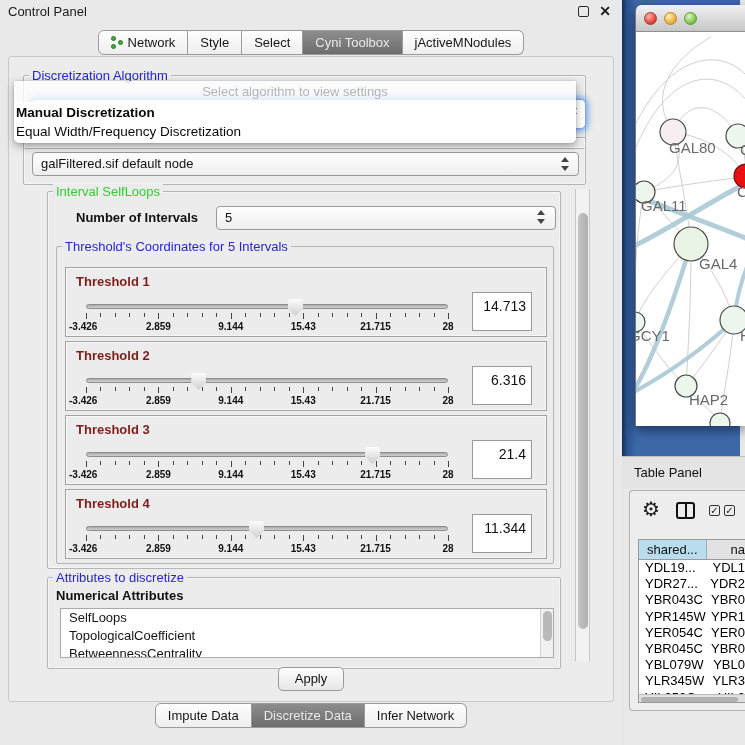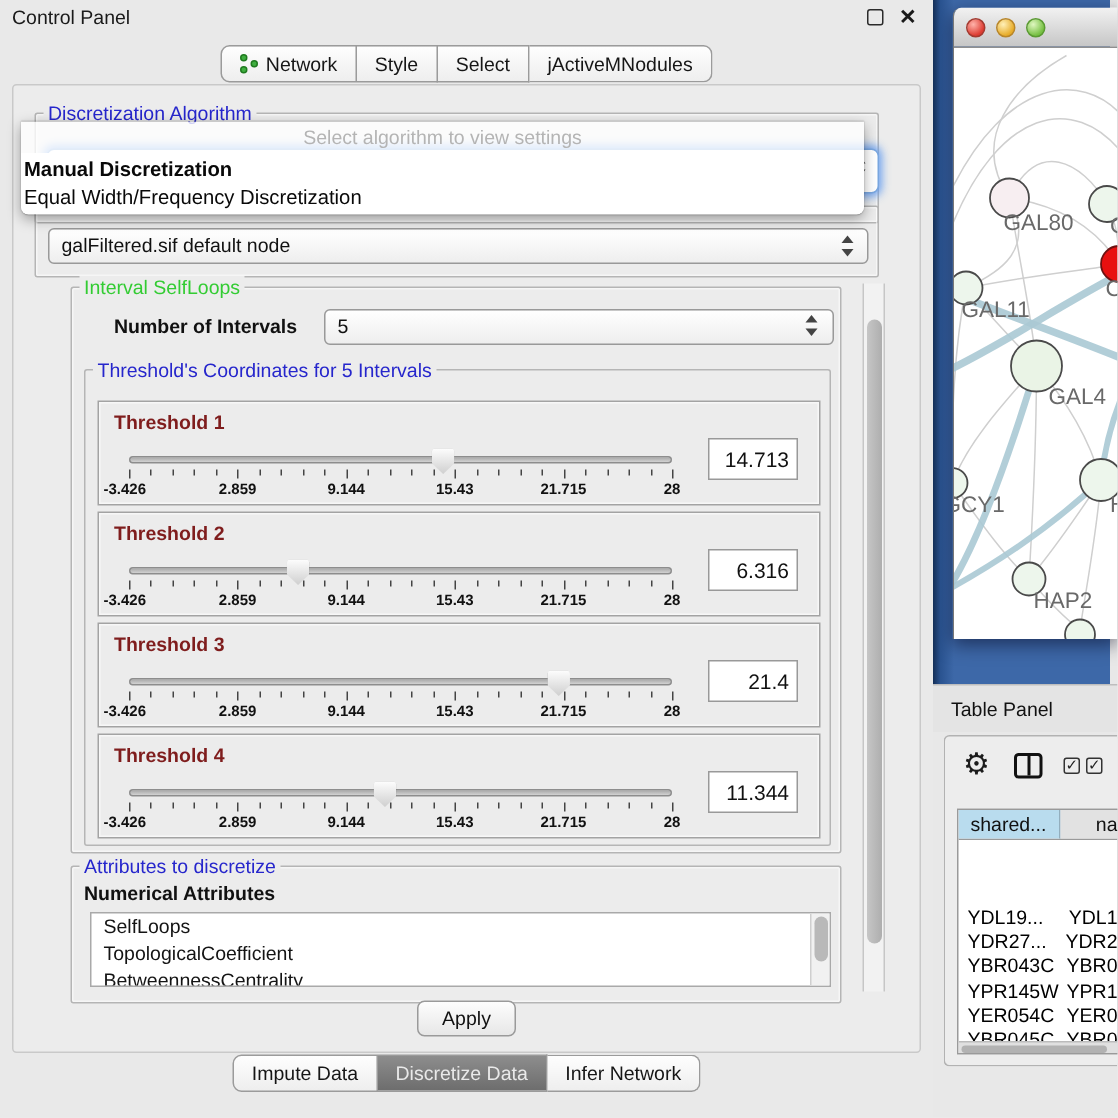--- a/index.html
+++ b/index.html
@@ -58,21 +58,21 @@
   .thr-label { position:absolute; left:10px; top:6px; font-size:13px; font-weight:bold; color:#7f1d1d; }
   .slider { position:absolute; left:20px; top:32px; width:362px; height:34px; }
   .track { position:absolute; left:0; top:4px; width:100%; height:5px; background:linear-gradient(#a9a9a9,#d2d2d2); border:1px solid #8d8d8d; border-radius:3px; }
   .thumb { position:absolute; top:-1px; width:15px; height:17px; background:linear-gradient(#fdfdfd,#cfcfcf); clip-path:polygon(8% 0,92% 0,100% 12%,100% 58%,50% 100%,0 58%,0 12%); filter:drop-shadow(0 0 1px #777); }
   .ticks { position:absolute; left:0; top:13px; width:100%; height:7px; }
   .tick { position:absolute; top:0; width:1px; height:4px; background:#444; }
   .tick.major { height:6px; }
   .tlabels { position:absolute; left:0; top:21px; width:100%; height:12px; }
   .tick-label { position:absolute; transform:translateX(-50%); font-size:10px; font-weight:bold; color:#111; white-space:nowrap; }
   .tick-label:first-child { transform:translateX(-60%); }
-  .val-box { position:absolute; right:14px; top:24px; width:60px; height:28px; background:#fff; border:1px solid #999; font-size:14px; color:#111; text-align:right; line-height:26px; padding-right:5px; }
+  .val-box { position:absolute; right:14px; top:24px; width:60px; height:39px; background:#fff; border:1px solid #999; font-size:14px; color:#111; text-align:right; line-height:26px; padding-right:5px; }
 
   .g-attr { left:38px; top:520px; width:514px; height:92px; }
   .attr-title { position:absolute; left:8px; top:10px; font-size:13px; font-weight:bold; color:#111; }
   .attr-list { position:absolute; left:12px; top:30px; width:494px; height:50px; background:#fff; border:1px solid #a9a9a9; overflow:hidden; }
   .attr-item { font-size:13px; color:#141414; line-height:18px; padding-left:8px; }
   .attr-scroll { position:absolute; right:0; top:0; width:13px; height:100%; background:#f1f1f1; border-left:1px solid #cfcfcf; }
   .attr-scroll .th { position:absolute; left:1.5px; top:2px; width:9px; height:30px; background:#b9b9b9; border-radius:5px; }
 
   .main-scroll { position:absolute; left:566px; top:132px; width:15px; height:472px; background:#f2f2f2; border-left:1px solid #c6c6c6; border-right:1px solid #c6c6c6; }
   .main-scroll .th { position:absolute; left:2px; top:24px; width:10px; height:416px; background:linear-gradient(90deg,#c6c6c6,#aeaeae); border-radius:6px; }
@@ -97,21 +97,21 @@
   .gear { position:absolute; left:12px; top:6px; font-size:20px; color:#1c1c1c; }
   .split-icon { position:absolute; left:46px; top:11px; width:19px; height:17px; border:2px solid #111; border-radius:3px; }
   .split-icon:before { content:""; position:absolute; left:6.5px; top:0; width:2px; height:100%; background:#111; }
   .cbx { position:absolute; top:14px; width:11px; height:11px; border:1.5px solid #333; border-radius:2px; font-size:10px; line-height:9px; text-align:center; color:#222; }
   .cbx.one { left:79px; } .cbx.two { left:94px; }
 
   .tp-table { position:absolute; left:8px; top:48px; width:108px; height:164px; border:1px solid #9a9a9a; background:#fff; overflow:hidden; }
   .thead { display:flex; height:20px; border-bottom:1px solid #9a9a9a; }
   .hc0 { width:76px; background:#b9dcee; border-right:1px solid #93aebd; font-size:13px; color:#111; text-align:center; line-height:19px; }
   .hc1 { flex:1; background:#e2e2e2; font-size:13px; color:#111; line-height:19px; padding-left:24px; }
-  .tbody { height:136px; overflow:hidden;margin-top:44px; }
+  .tbody { height:136px; overflow:hidden; }
   .trow { display:flex; height:16.2px; }
   .tcell { font-size:13px; color:#000; line-height:16px; white-space:nowrap; }
   .tcell.c0 { width:76px; padding-left:6px; }
   .tcell.c1 { flex:1; padding-left:4px; }
   .hscroll { position:absolute; left:0; bottom:0; width:100%; height:8px; background:#e0e0e0; border-top:1px solid #bbb; }
   .hscroll .th { position:absolute; left:2px; top:1.5px; width:97px; height:5px; background:#b2b2b2; border-radius:3px; }
 </style>
 </head>
 <body>
 
@@ -132,20 +132,23 @@
             <i></i>
             <i></i>
           </span>
         <span>Network</span>
       </div>
       <div class="tab">
           <span>Style</span>
         </div>
       <div class="tab">
           <span>Select</span>
+        </div>
+      <div class="tab selected">
+          <span>Cyni Toolbox</span>
         </div>
       <div class="tab">
           <span>jActiveMNodules</span>
         </div>
     </div>
 
     <div class="outer-panel">
 
       <div class="group g-disc">
         <span class="glabel">Discretization Algorithm</span>

